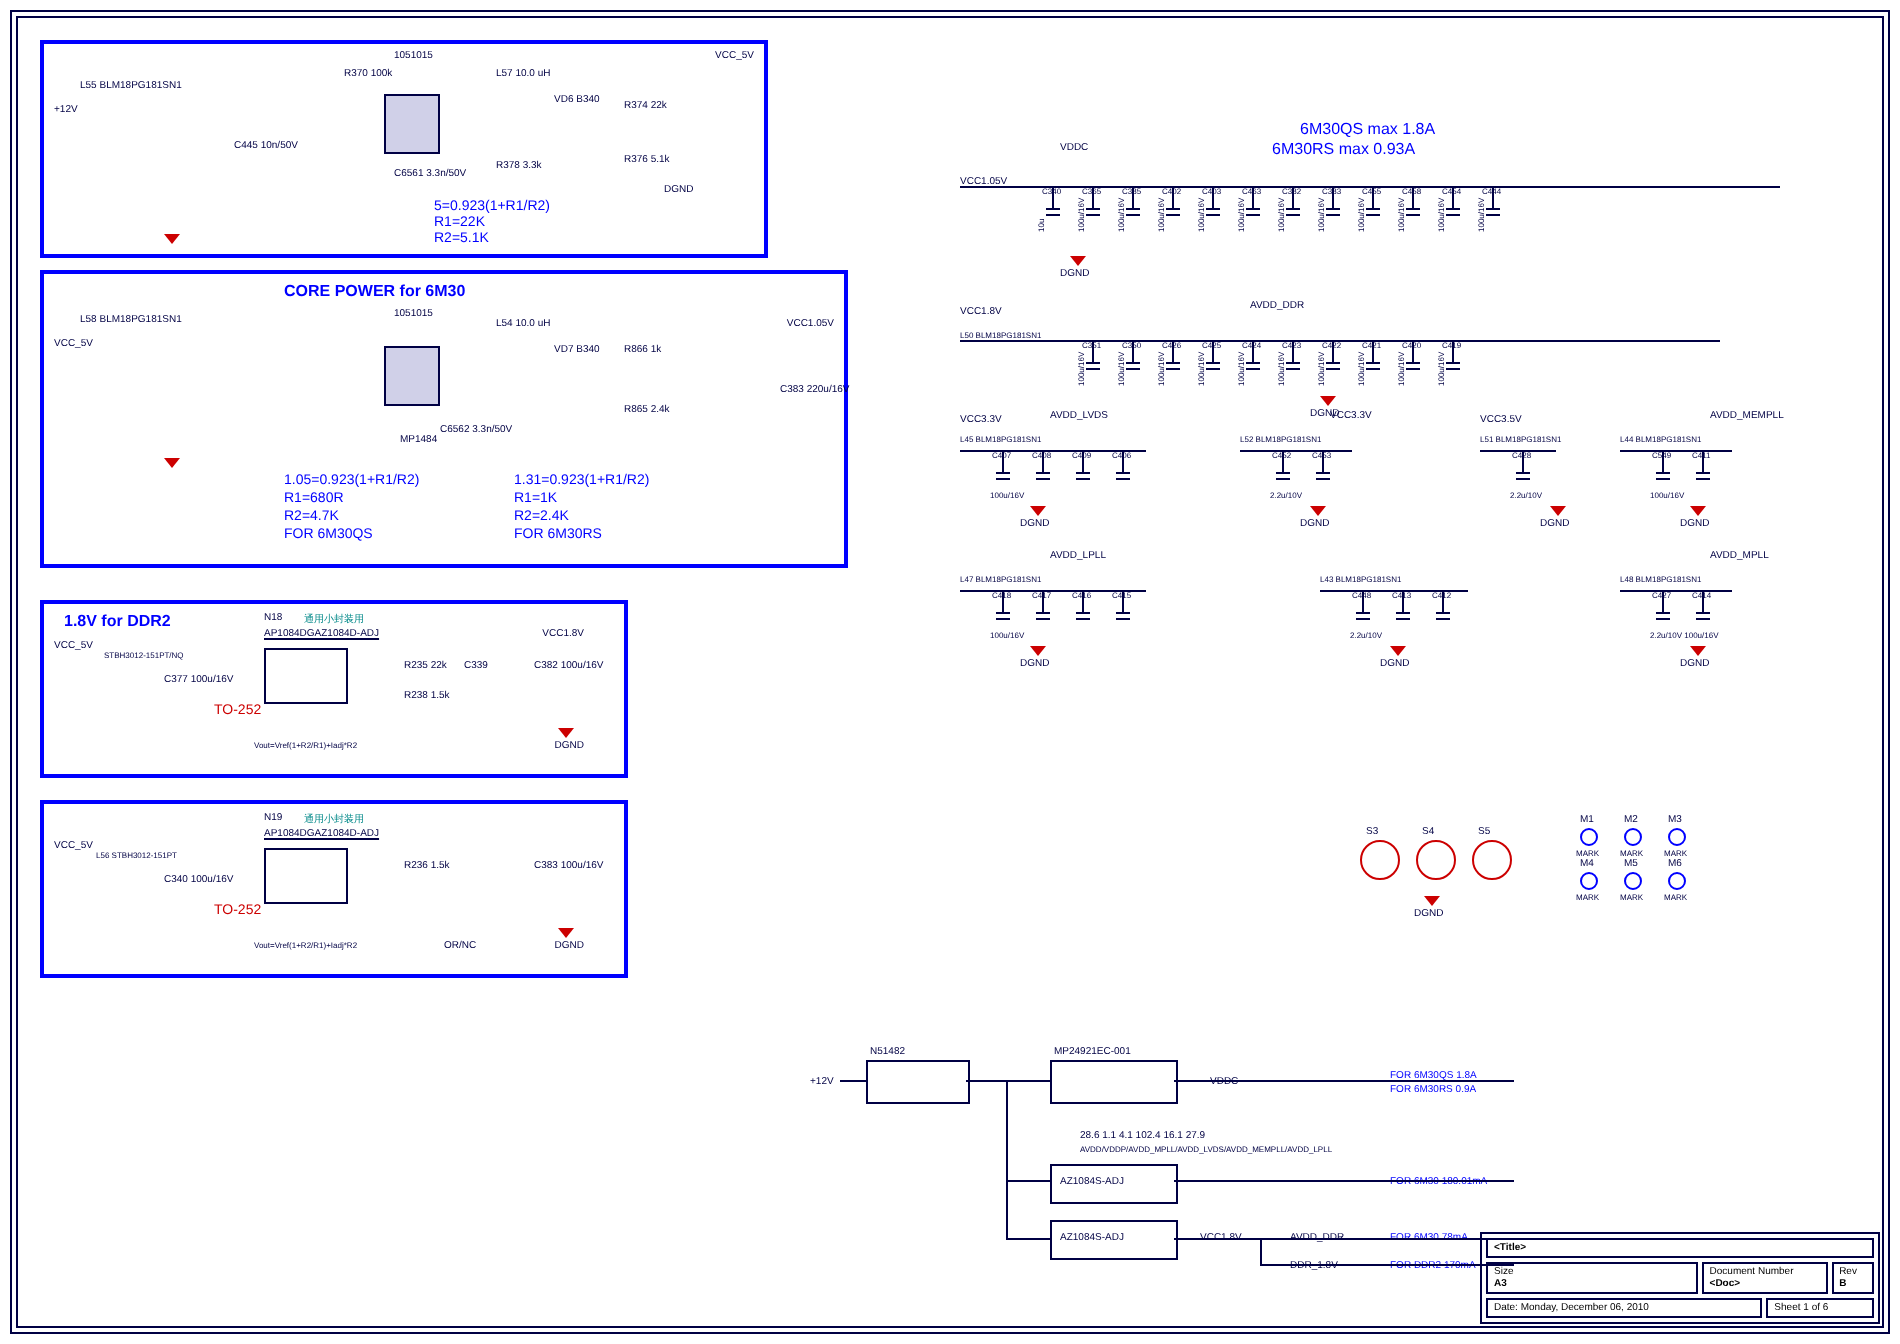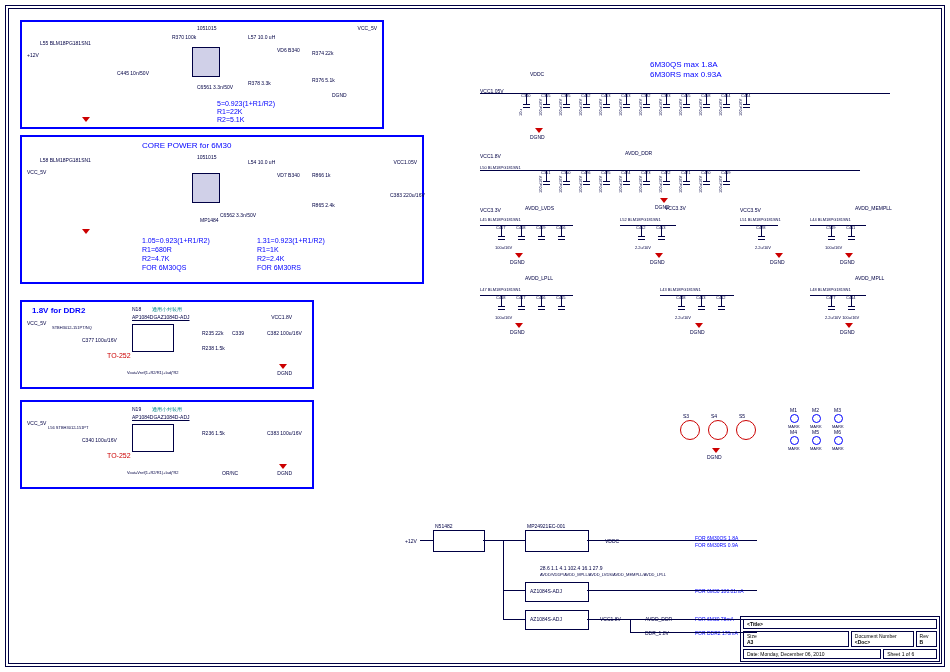--- a/index.html
+++ b/index.html
@@ -45,21 +45,21 @@
   <span class="label" style="left:95px;top:48px">C445 10n/50V</span>
   <span class="label" style="left:175px;top:62px">C6561 3.3n/50V</span>
   <span class="label" style="left:310px;top:70px">DGND</span>
   <span class="label blue" style="left:195px;top:78px;font-size:7px">5=0.923(1+R1/R2)</span>
   <span class="label blue" style="left:195px;top:86px;font-size:7px">R1=22K</span>
   <span class="label blue" style="left:195px;top:94px;font-size:7px">R2=5.1K</span>
   <div class="gnd" style="left:60px;bottom:5px"></div>
 </div>
 
 <div class="box" style="left:20px;top:135px;width:400px;height:145px">
-  <span class="label blue" style="left:120px;top:4px;font-size:8px;font-weight:normal">CORE POWER for 6M30</span>
+  <span class="label blue" style="left:120px;top:4px;font-size:8px;font-weight:bold">CORE POWER for 6M30</span>
   <span class="label" style="left:5px;top:32px">VCC_5V</span>
   <span class="label" style="left:18px;top:20px">L58 BLM18PG181SN1</span>
   <span class="label" style="right:5px;top:22px">VCC1.05V</span>
   <span class="label" style="left:175px;top:17px">1051015</span>
   <div class="chip" style="left:170px;top:36px"></div>
   <span class="label" style="left:178px;top:80px">MP1484</span>
   <span class="label" style="left:226px;top:22px">L54  10.0 uH</span>
   <span class="label" style="left:255px;top:35px">VD7 B340</span>
   <span class="label" style="left:290px;top:35px">R866 1k</span>
   <span class="label" style="left:290px;top:65px">R865 2.4k</span>
@@ -110,21 +110,21 @@
   <span class="label" style="left:105px;top:68px;font-size:4px">Vout=Vref(1+R2/R1)+Iadj*R2</span>
   <span class="label" style="left:200px;top:68px">OR/NC</span>
   <span class="label" style="right:20px;top:68px">DGND</span>
   <div class="gnd" style="right:25px;top:62px"></div>
 </div>
 
 <div style="position:absolute;left:480px;top:68px;width:420px">
   <span class="label" style="left:0;top:20px">VCC1.05V</span>
   <span class="label" style="left:50px;top:3px">VDDC</span>
   <span class="label blue" style="left:170px;top:-8px;font-size:8px">6M30QS max  1.8A</span>
-  <span class="label blue" style="left:170px;top:2px;font-size:8px">6M30RS max  0.93A</span>
+  <span class="label blue" style="left:156px;top:2px;font-size:8px">6M30RS max  0.93A</span>
   <div class="wire-h" style="left:0;top:25px;width:410px"></div>
   <div id="caps1" class="caprow" style="left:40px;top:25px">
       <div class="cap">
         <div style="position:absolute;left:6px;top:0;width:1px;height:10px;background:#004"></div>
         <div style="position:absolute;left:3px;top:10px;width:7px;height:1px;background:#004"></div>
         <div style="position:absolute;left:3px;top:13px;width:7px;height:1px;background:#004"></div>
         <span class="caplbl">C340</span>
         <span class="capval">10u</span>
       </div>
       <div class="cap">

